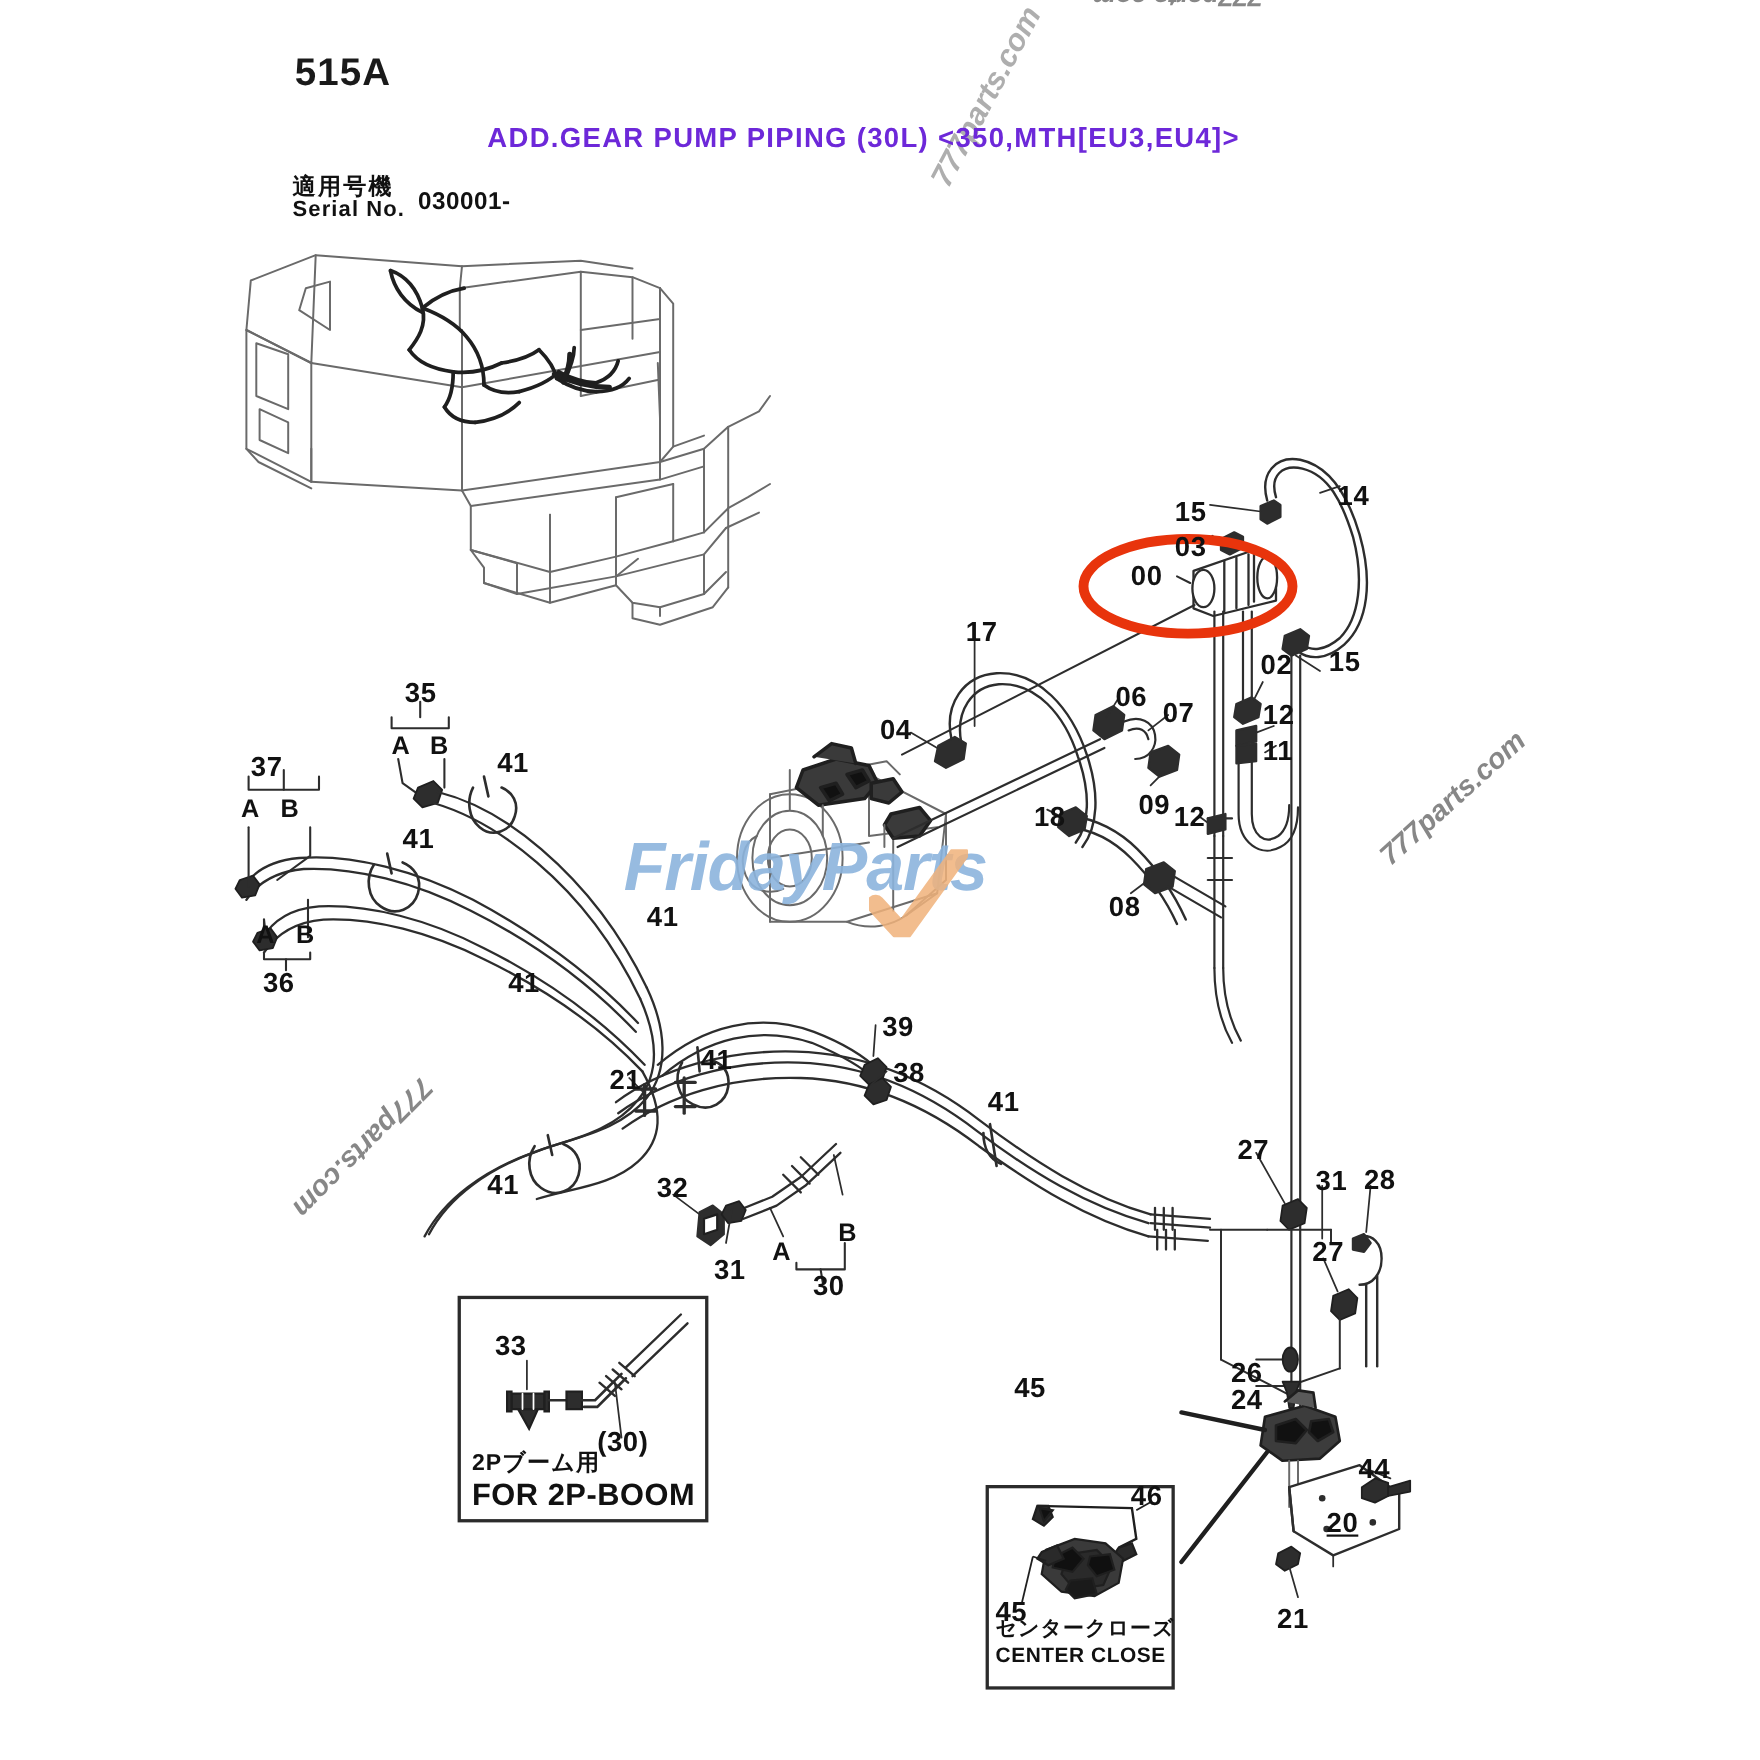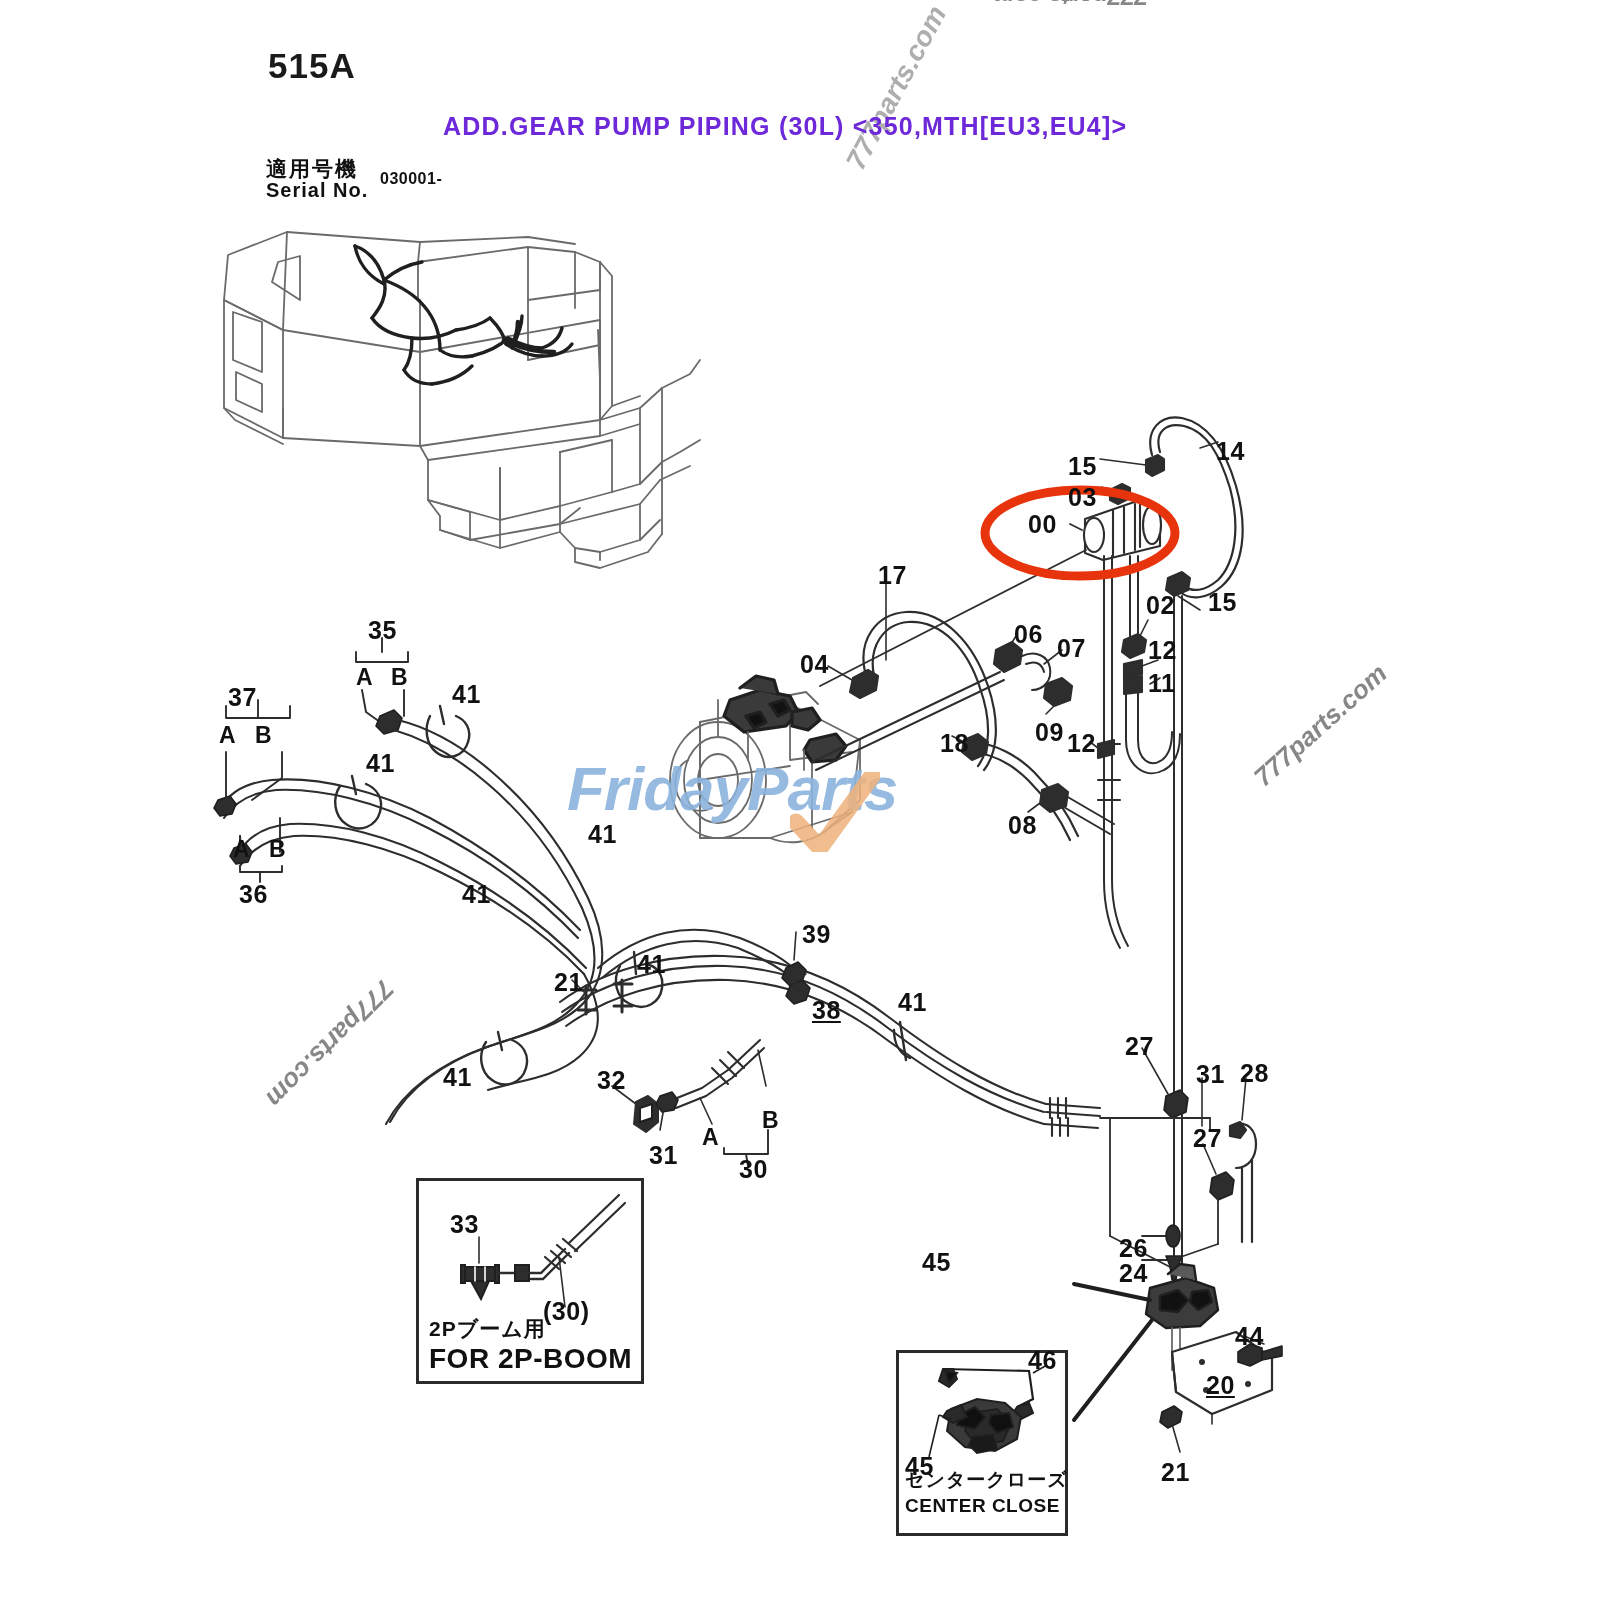--- a/index.html
+++ b/index.html
@@ -50,21 +50,21 @@
   }
   .serial-en {
     left: 266px; top: 179px;
     font-size: 20px;
     font-weight: bold;
     letter-spacing: 1px;
     color: #111;
   }
   .serial-val {
     left: 380px; top: 170px;
-    font-size: 16px;
+    font-size: 22px;
     font-weight: bold;
     letter-spacing: 0.5px;
     color: #111;
   }
 
   
   .callout {
     font-size: 25px;
     font-weight: bold;
     color: #111;
@@ -628,21 +628,21 @@
       <div class="abs callout" style="left: 239px; top: 880px;">36</div>
       <div class="abs callout" style="left: 452px; top: 680px;">41</div>
       <div class="abs callout" style="left: 366px; top: 749px;">41</div>
       <div class="abs callout" style="left: 588px; top: 820px;">41</div>
       <div class="abs callout" style="left: 462px; top: 880px;">41</div>
       <div class="abs callout" style="left: 443px; top: 1063px;">41</div>
       <div class="abs callout" style="left: 637px; top: 950px;">41</div>
       <div class="abs callout" style="left: 898px; top: 988px;">41</div>
       <div class="abs callout" style="left: 554px; top: 968px;">21</div>
       <div class="abs callout" style="left: 802px; top: 920px;">39</div>
-      <div class="abs callout" style="left: 812px; top: 996px; text-decoration: underline;">38</div>
+      <div class="abs callout" style="left: 812px; top: 962px;">38</div>
       <div class="abs callout" style="left: 597px; top: 1066px;">32</div>
       <div class="abs callout" style="left: 649px; top: 1141px;">31</div>
       <div class="abs callout" style="left: 739px; top: 1155px;">30</div>
       <div class="abs callout" style="left: 1125px; top: 1032px;">27</div>
       <div class="abs callout" style="left: 1196px; top: 1060px;">31</div>
       <div class="abs callout" style="left: 1240px; top: 1059px;">28</div>
       <div class="abs callout" style="left: 1193px; top: 1124px;">27</div>
       <div class="abs callout" style="left: 1119px; top: 1234px;">26</div>
       <div class="abs callout" style="left: 1119px; top: 1259px;">24</div>
       <div class="abs callout" style="left: 1235px; top: 1322px;">44</div>

